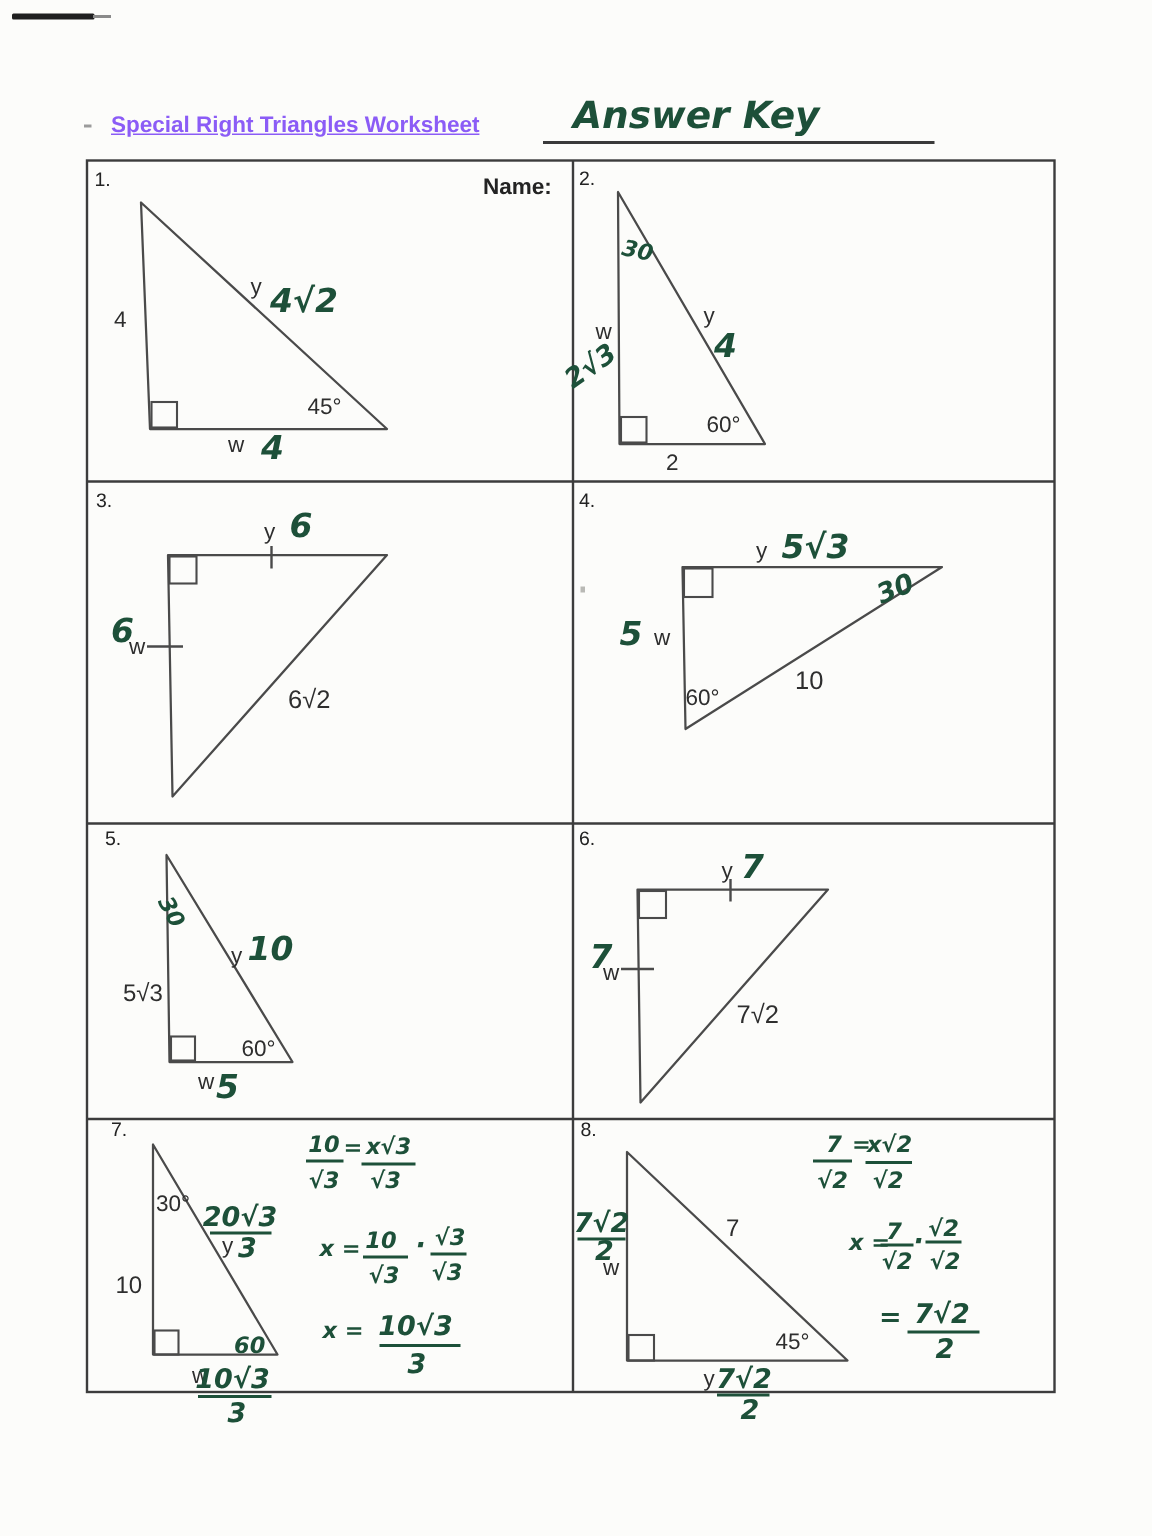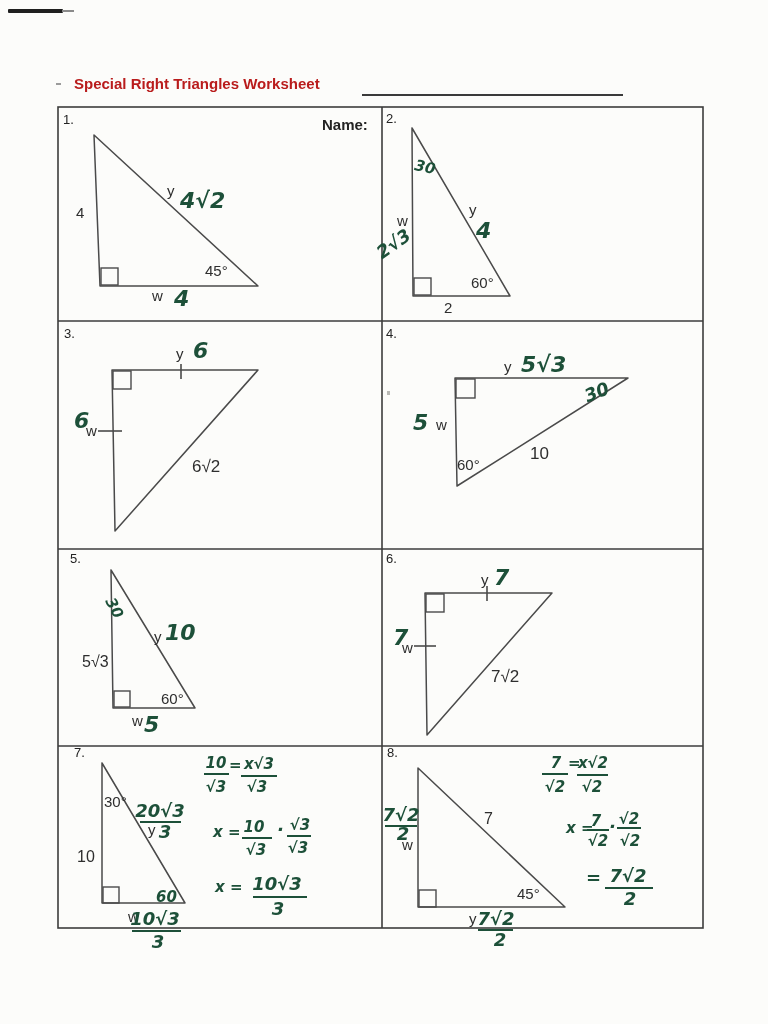--- a/index.html
+++ b/index.html
@@ -1,19 +1,19 @@
 <!DOCTYPE html>
 <html><head>
 <meta charset="utf-8">
 <style>
   html,body{margin:0;padding:0;background:#e8e8e6;}
   #page{position:relative;width:768px;height:1024px;background:#fcfcfa;overflow:hidden;
         font-family:"Liberation Sans",sans-serif;}
   
-  .title{position:absolute;left:74px;top:75px;font-size:15px;font-weight:bold;color:#b91c1c;}
+  .title{position:absolute;left:74px;top:75px;font-size:15px;font-weight:bold;color:#8b5cf6;text-decoration:underline;}
   .name-label{position:absolute;left:322px;top:76px;font-size:15px;font-weight:bold;color:#232323;margin-top:40px;}
   .name-value{position:absolute;left:382px;top:62px;font-size:25px;font-weight:bold;font-style:italic;
               color:#1d5039;font-family:"DejaVu Sans",sans-serif;}
   .name-line{position:absolute;left:362px;top:94px;width:261px;height:2px;background:#3a3a3a;}
   .scan-bar{position:absolute;left:8px;top:9px;width:55px;height:4px;background:#1f1f1f;border-radius:1px;}
   .scan-bar-tail{position:absolute;left:62px;top:10px;width:12px;height:2px;background:#8a8a8a;}
   .scan-dash{position:absolute;left:56px;top:83px;width:5px;height:2px;background:#9b9b9b;}
   .speck{position:absolute;left:387px;top:391px;width:3px;height:4px;background:#b9b9b5;}
   
   svg{position:absolute;left:0;top:0;}
@@ -34,20 +34,21 @@
 
 <div id="page">
 
   <div class="scan-bar"></div>
   <div class="scan-bar-tail"></div>
   <div class="scan-dash"></div>
   <div class="speck"></div>
 
   <div class="title">Special Right Triangles Worksheet</div>
   <div class="name-label">Name:</div>
+  <div class="name-value">Answer Key</div>
   <div class="name-line"></div>
 
   <svg width="768" height="1024" viewBox="0 0 768 1024">
 
     <rect class="grid" x="58" y="107" width="645" height="821"></rect>
     <line class="grid" x1="382" y1="107" x2="382" y2="928"></line>
     <line class="grid" x1="58" y1="321" x2="703" y2="321"></line>
     <line class="grid" x1="58" y1="549" x2="703" y2="549"></line>
     <line class="grid" x1="58" y1="746" x2="703" y2="746"></line>
 

